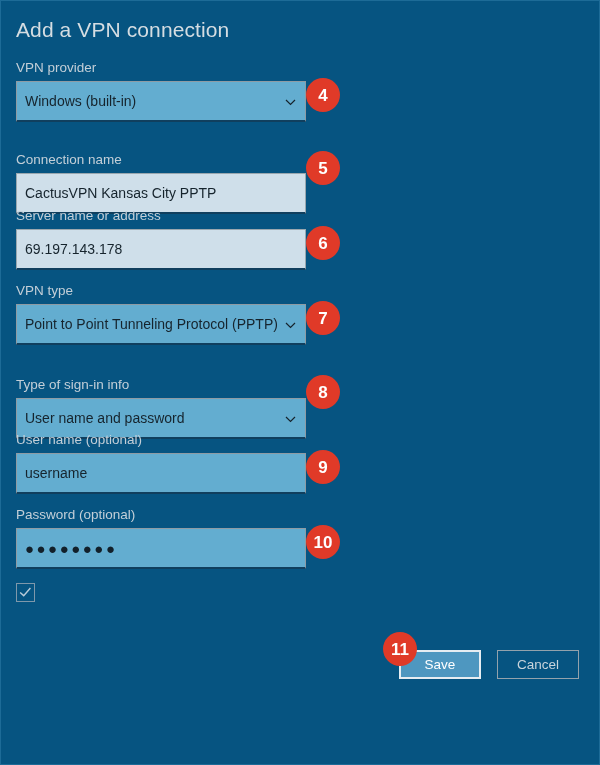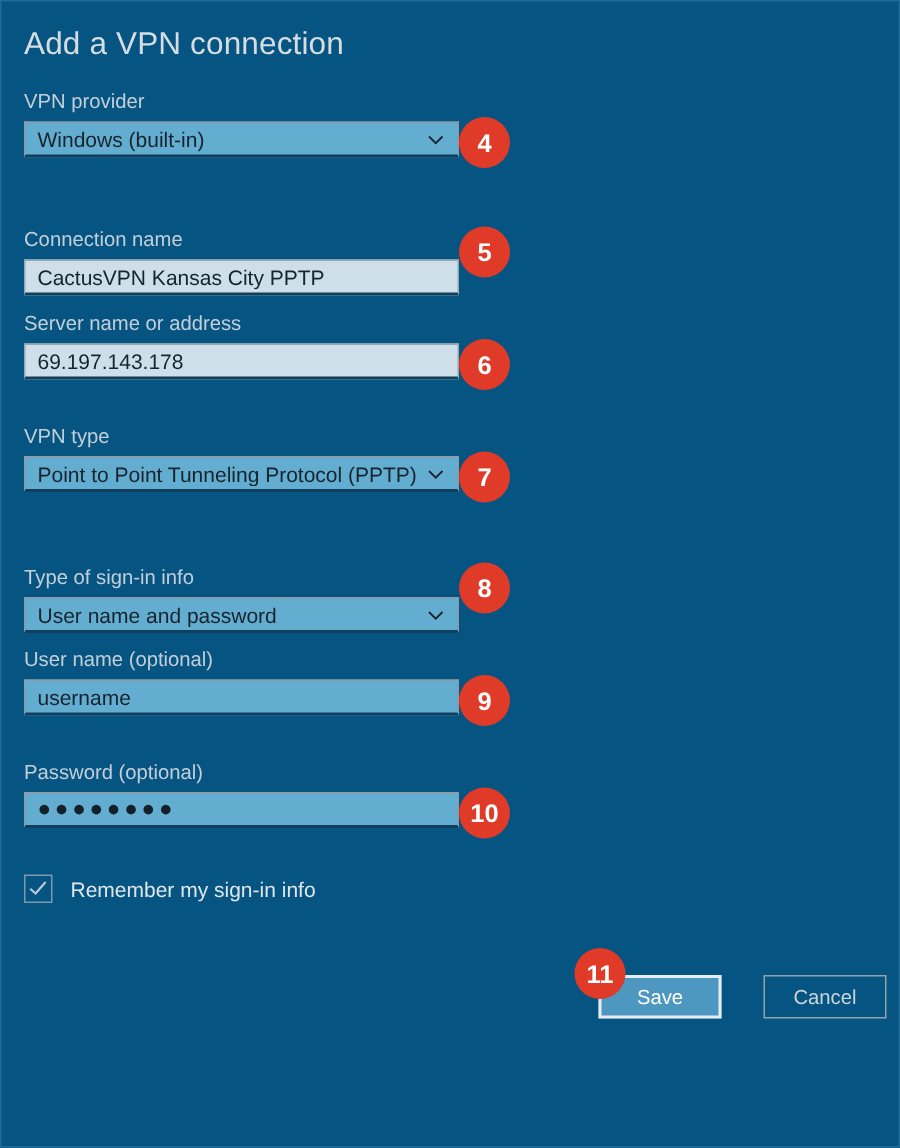--- a/index.html
+++ b/index.html
@@ -46,21 +46,21 @@
     line-height: 16px;
     margin-bottom: 5px;
     white-space: nowrap;
   }
 
   
   .control {
     position: relative;
     box-sizing: border-box;
     width: 290px;
-    height: 24px;
+    height: 41px;
     display: flex;
     align-items: center;
   }
   .control.text {
     background: #cfdfea;
     border: 1px solid #9aa7af;
     border-bottom: 2px solid #103f5e;
   }
   .control.text .value {
     font-size: 14px;
@@ -139,21 +139,21 @@
     margin-left: 12px;
     white-space: nowrap;
   }
 
   
   .button-row {
     position: absolute;
     left: 398px;
     top: 649px;
     display: flex;
-    gap: 28px;
+    gap: 16px;
   }
   .btn {
     box-sizing: border-box;
     width: 82px;
     height: 29px;
     display: flex;
     align-items: center;
     justify-content: center;
     font-size: 13.5px;
     cursor: pointer;
@@ -248,21 +248,20 @@
     </div>
   </div>
   <div class="badge" style="left:305px; top:524px;">10</div>
 
   <div class="checkbox-row">
     <span class="checkbox-box">
       <svg viewBox="0 0 19 19" width="17" height="17" style="position:absolute;left:0;top:0;">
         <path d="M3.5 9.5 L7.5 13 L15 4.5" fill="none" stroke="#b9cbd8" stroke-width="1.6"></path>
       </svg>
     </span>
-    <span class="checkbox-label">Remember my sign-in info</span>
   </div>
 
   <div class="button-row">
     <div class="btn primary">Save</div>
     <div class="btn secondary">Cancel</div>
   </div>
   <div class="badge" style="left:382px; top:631px;">11</div>
 
 </div>
 

